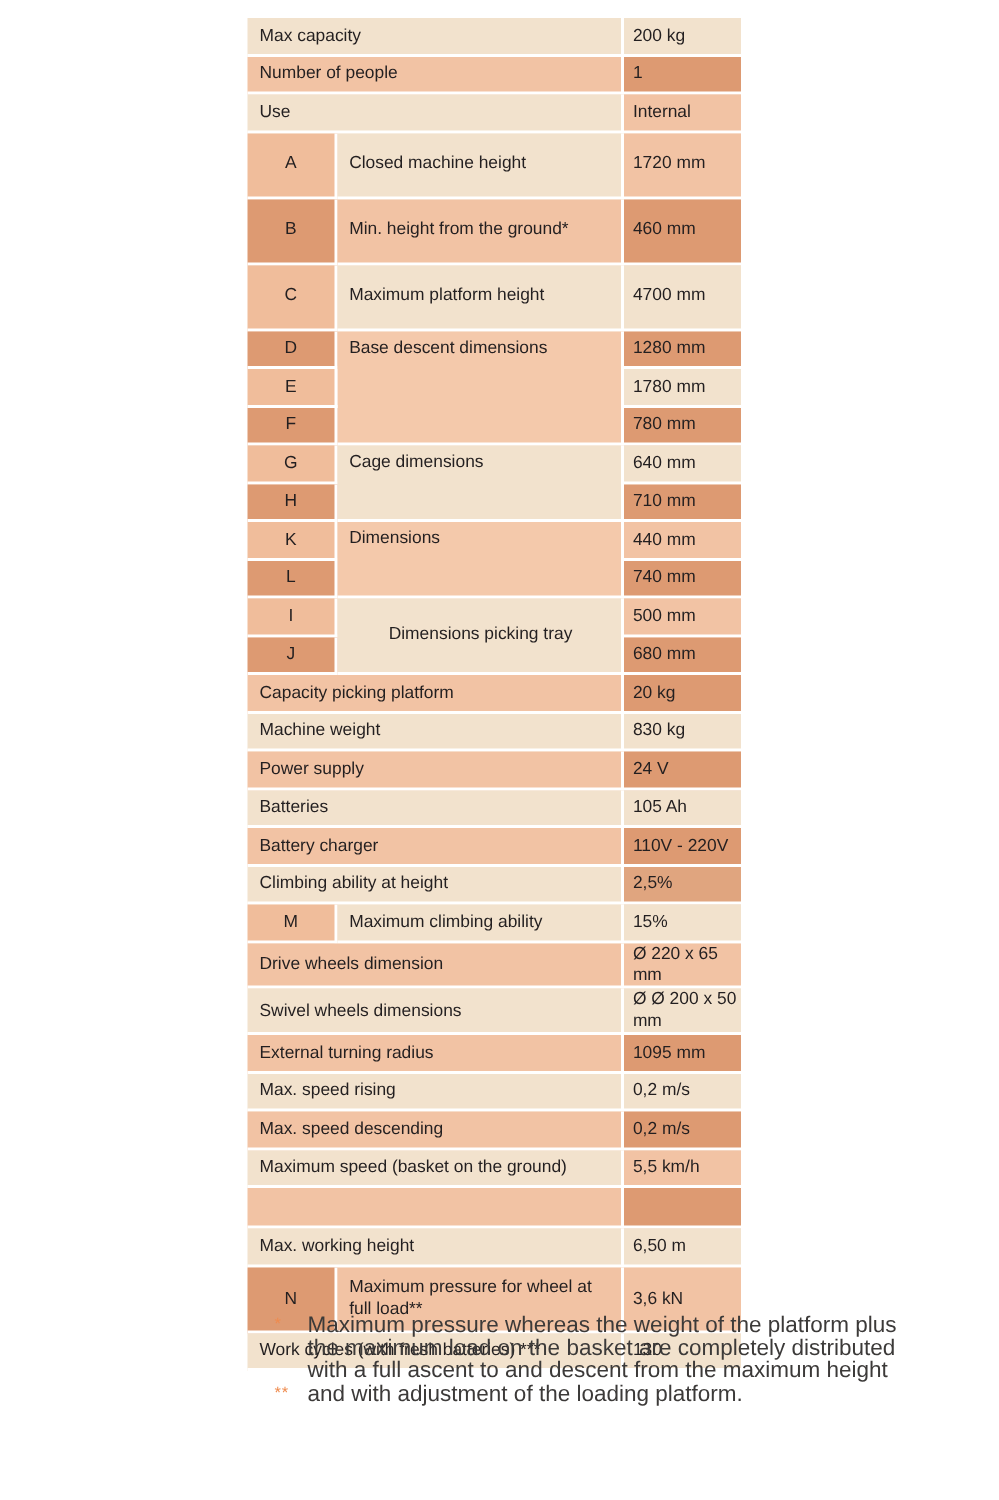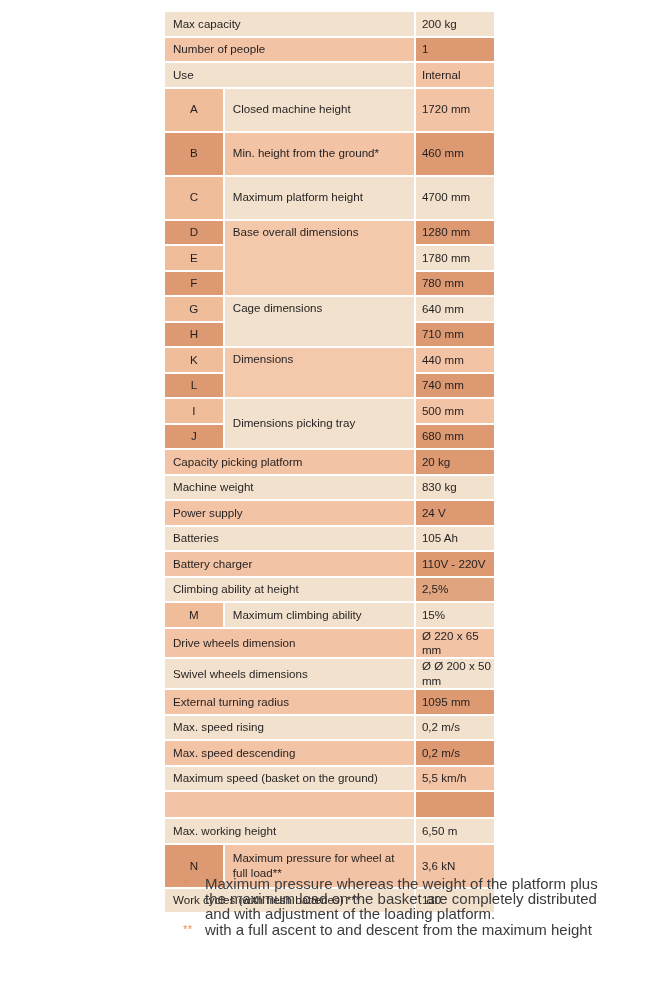--- a/index.html
+++ b/index.html
@@ -155,21 +155,21 @@
       </tr>
 
       <tr>
         <td class="c-letter sh-mid2 gapcell r-tall">C</td>
         <td class="c-label sh-light gapcell r-tall">Maximum platform height</td>
         <td class="c-value sh-light gapcell-last r-tall">4700 mm</td>
       </tr>
 
       <tr>
         <td class="c-letter sh-dark gapcell r-std">D</td>
-        <td class="c-label sh-mergep gapcell" rowspan="3" style="vertical-align:top;padding-top:4px;">Base overall dimensions</td>
+        <td class="c-label sh-mergep gapcell" rowspan="3" style="vertical-align:top;padding-top:4px;">Base descent dimensions</td>
         <td class="c-value sh-dark gapcell-last r-std">1280 mm</td>
       </tr>
 
       <tr>
         <td class="c-letter sh-mid2 gapcell r-std">E</td>
         <td class="c-value sh-light gapcell-last r-std">1780 mm</td>
       </tr>
 
       <tr>
         <td class="c-letter sh-dark gapcell r-std">F</td>
@@ -193,21 +193,21 @@
         <td class="c-value sh-mid gapcell-last r-std">440 mm</td>
       </tr>
 
       <tr>
         <td class="c-letter sh-dark gapcell r-std">L</td>
         <td class="c-value sh-dark gapcell-last r-std">740 mm</td>
       </tr>
 
       <tr>
         <td class="c-letter sh-mid2 gapcell r-std">I</td>
-        <td class="c-label sh-merge gapcell" rowspan="2" style="vertical-align:middle;">Dimensions picking tray</td>
+        <td class="c-label sh-merge gapcell" rowspan="2" style="vertical-align:middle;text-align:center;">Dimensions picking tray</td>
         <td class="c-value sh-mid gapcell-last r-std">500 mm</td>
       </tr>
 
       <tr>
         <td class="c-letter sh-dark gapcell r-std">J</td>
         <td class="c-value sh-dark gapcell-last r-std">680 mm</td>
       </tr>
 
       <tr>
         <td class="c-label-wide sh-mid gapcell r-std" colspan="2">Capacity picking platform</td>
@@ -303,19 +303,19 @@
     <div class="fn-row">
       <div class="fn-mark">*</div>
       <div class="fn-text">
         <div>Maximum pressure whereas the weight of the platform plus</div>
         <div>the maximum load on the basket are completely distributed</div>
       </div>
     </div>
     <div class="fn-row">
       <div class="fn-mark mark2">**</div>
       <div class="fn-text">
+        <div>with a full ascent to and descent from the maximum height</div>
         <div>and with adjustment of the loading platform.</div>
-        <div>with a full ascent to and descent from the maximum height</div>
       </div>
     </div>
   </div>
 
 </div>
 
 </body></html>

